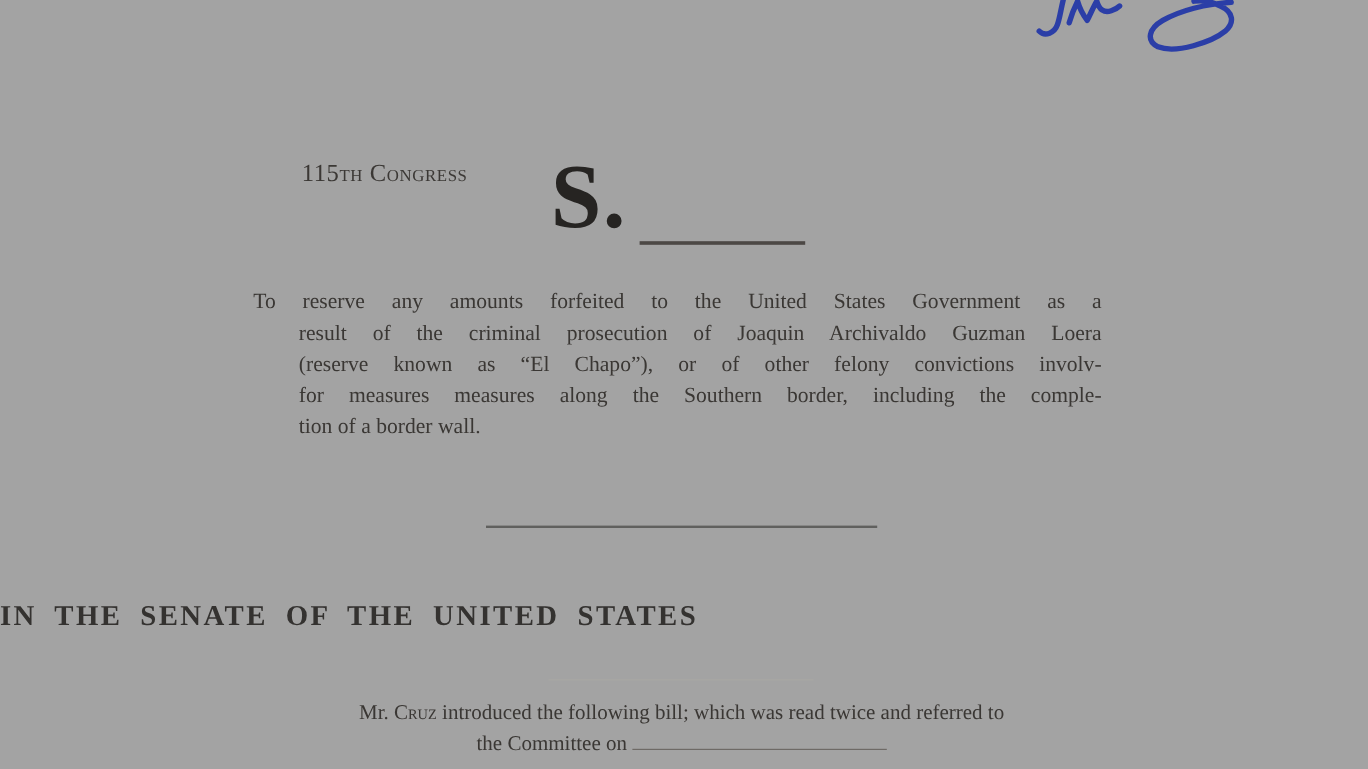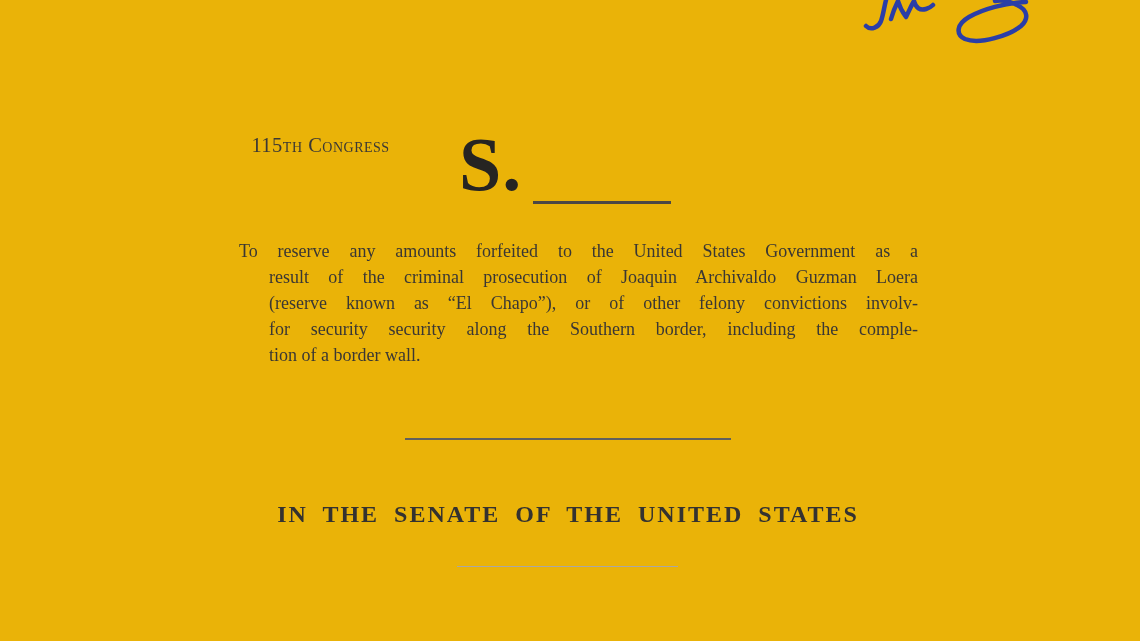--- a/index.html
+++ b/index.html
@@ -1,20 +1,20 @@
 <!DOCTYPE html>
 <html><head>
 <meta charset="utf-8">
 <style>
   html, body { margin: 0; padding: 0; background: #ffffff; }
   .page {
     position: relative;
     width: 1140px;
     height: 641px;
-    background: #eab308;
+    background: #a3a3a3;
     overflow: hidden;
     font-family: "Liberation Serif", serif;
     color: #35322f;
   }
 
   
   .signature {
     position: absolute;
     left: 845px;
     top: 0;
@@ -74,42 +74,40 @@
     width: 707px;
     font-size: 18px;
     line-height: 26px;
     color: #3a3734;
   }
   .purpose .p-line {
     text-align: justify;
     text-align-last: justify;
     text-justify: inter-word;
     white-space: normal;
-    margin-left: 28px;
   }
-  .purpose .p-line.indent { margin-left: 58px; }
+  .purpose .p-line.indent { margin-left: 38px; }
   .purpose .p-line.last { text-align-last: left; }
 
   
   .center-rule {
     position: absolute;
     left: 405px;
     top: 438px;
     width: 326px;
     height: 0;
     border-top: 2.5px solid #60605e;
   }
 
   
   .senate-heading {
     position: absolute;
     left: 0;
     top: 501px;
     width: 1136px;
-    text-align: center;
     font-size: 24px;
     font-weight: bold;
     letter-spacing: 2px;
     word-spacing: 7px;
     color: #343230;
   }
 
   
   .sub-rule {
     position: absolute;
@@ -155,24 +153,32 @@
     <div class="congress-line">115th Congress</div>
   </div>
 
   <div class="bill-number">S.</div>
   <div class="bill-blank"></div>
 
   <div class="purpose">
     <div class="p-line">To reserve any amounts forfeited to the United States Government as a</div>
     <div class="p-line indent">result of the criminal prosecution of Joaquin Archivaldo Guzman Loera</div>
     <div class="p-line indent">(reserve known as “El Chapo”), or of other felony convictions involv-</div>
-    <div class="p-line indent">for security security along the Southern border, including the comple-</div>
+    <div class="p-line indent">for measures measures along the Southern border, including the comple-</div>
     <div class="p-line indent last">tion of a border wall.</div>
   </div>
 
   <div class="center-rule"></div>
 
   <div class="senate-heading">IN THE SENATE OF THE UNITED STATES</div>
 
   <div class="sub-rule"></div>
 
+  <div class="intro">
+    <div>
+      <span>Mr. </span><span class="sc">Cruz</span><span> introduced the following bill; which was read twice and referred to</span>
+    </div>
+    <div>
+      <span>the Committee on </span><span class="committee-blank"></span>
+    </div>
+  </div>
 
 </div>
 
 </body></html>

